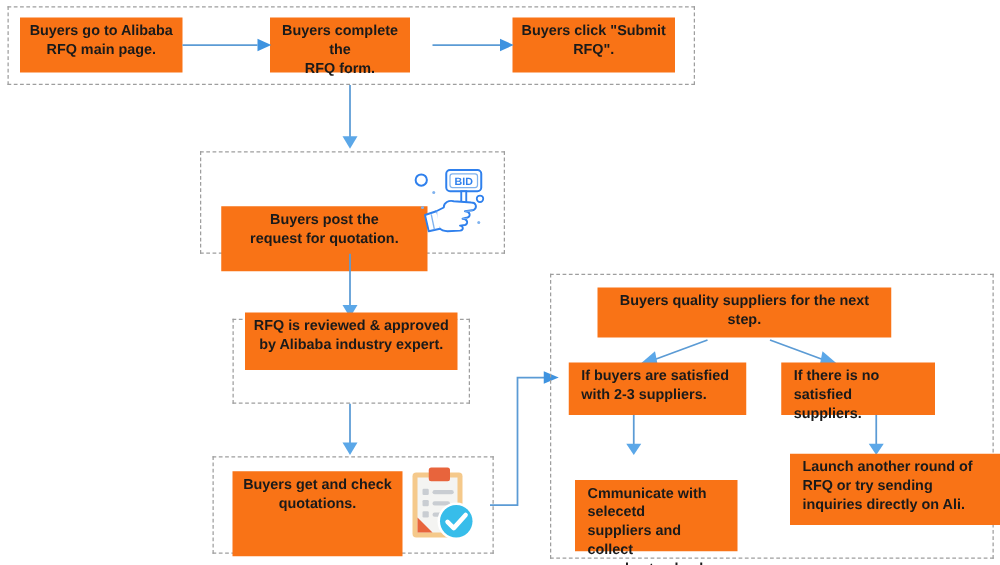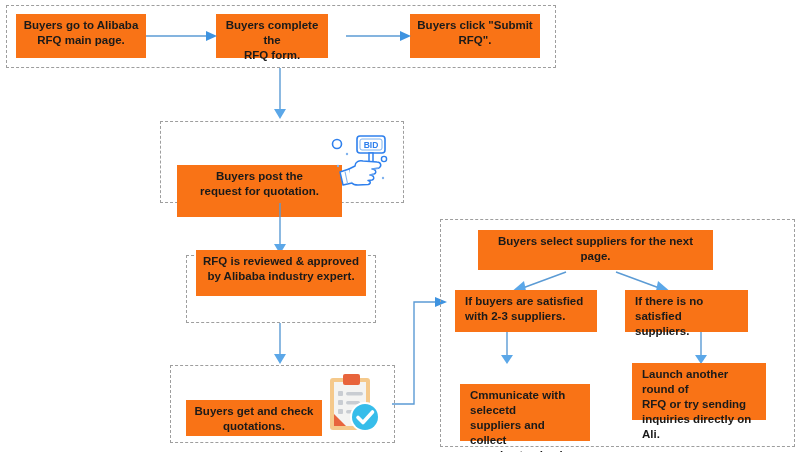--- a/index.html
+++ b/index.html
@@ -137,21 +137,21 @@
 by Alibaba industry expert.</span>
   </div>
 
   <svg class="conn" style="left:271px; top:323px; width:18px; height:42px;" viewBox="0 0 18 42">
     <line x1="9" y1="0" x2="9" y2="32" stroke="#5B9BD5" stroke-width="1.4"></line>
     <polygon points="3,31 15,31 9,41" fill="#5BA7E8"></polygon>
   </svg>
 
   <div class="dashed-group" style="left:170px; top:365px; width:225px; height:78px;"></div>
 
-  <div class="node" style="left:186px; top:377px; width:136px; height:36px;margin-top:23px;">
+  <div class="node" style="left:186px; top:377px; width:136px; height:68px;">
     <span class="node-text">Buyers get and check
 quotations.</span>
   </div>
 
   <div class="icon-box" style="left:322px; top:372px; width:60px; height:62px;">
     <svg viewBox="0 0 60 62" width="60" height="62">
 
       <rect x="8" y="6" width="40" height="52" rx="3" ry="3" fill="#F5C98B"></rect>
 
       <rect x="12" y="10" width="32" height="44" fill="#F4F4F2"></rect>
@@ -174,21 +174,21 @@
   </div>
 
   <svg class="conn" style="left:392px; top:296px; width:56px; height:114px;" viewBox="0 0 56 114">
     <polyline points="0,108 22,108 22,6 44,6" fill="none" stroke="#5B9BD5" stroke-width="1.4"></polyline>
     <polygon points="43,1 55,6 43,11" fill="#3E93E0"></polygon>
   </svg>
 
   <div class="dashed-group" style="left:440px; top:219px; width:355px; height:228px;"></div>
 
   <div class="node" style="left:478px; top:230px; width:235px; height:40px;">
-    <span class="node-text">Buyers select suppliers for the next page.</span>
+    <span class="node-text">Buyers quality suppliers for the next step.</span>
   </div>
 
   <svg class="conn" style="left:508px; top:270px; width:62px; height:24px;" viewBox="0 0 62 24">
     <line x1="58" y1="2" x2="12" y2="19" stroke="#5B9BD5" stroke-width="1.4"></line>
     <polygon points="2,23 16,11 18,21" fill="#5BA7E8"></polygon>
   </svg>
 
   <svg class="conn" style="left:612px; top:270px; width:62px; height:24px;" viewBox="0 0 62 24">
     <line x1="4" y1="2" x2="50" y2="19" stroke="#5B9BD5" stroke-width="1.4"></line>
     <polygon points="60,23 46,11 44,21" fill="#5BA7E8"></polygon>
@@ -213,19 +213,19 @@
     <line x1="9" y1="0" x2="9" y2="24" stroke="#5B9BD5" stroke-width="1.4"></line>
     <polygon points="3,23 15,23 9,32" fill="#5BA7E8"></polygon>
   </svg>
 
   <div class="node left-align" style="left:460px; top:363px; width:130px; height:57px;margin-top:21px;">
     <span class="node-text">Cmmunicate with selecetd
 suppliers and collect
 samples to check quality.</span>
   </div>
 
-  <div class="node left-align" style="left:632px; top:363px; width:134px; height:57px;">
+  <div class="node left-align" style="left:632px; top:363px; width:169px; height:57px;">
     <span class="node-text">Launch another round of
 RFQ or try sending
 inquiries directly on Ali.</span>
   </div>
 
 </div>
 
 </body></html>

